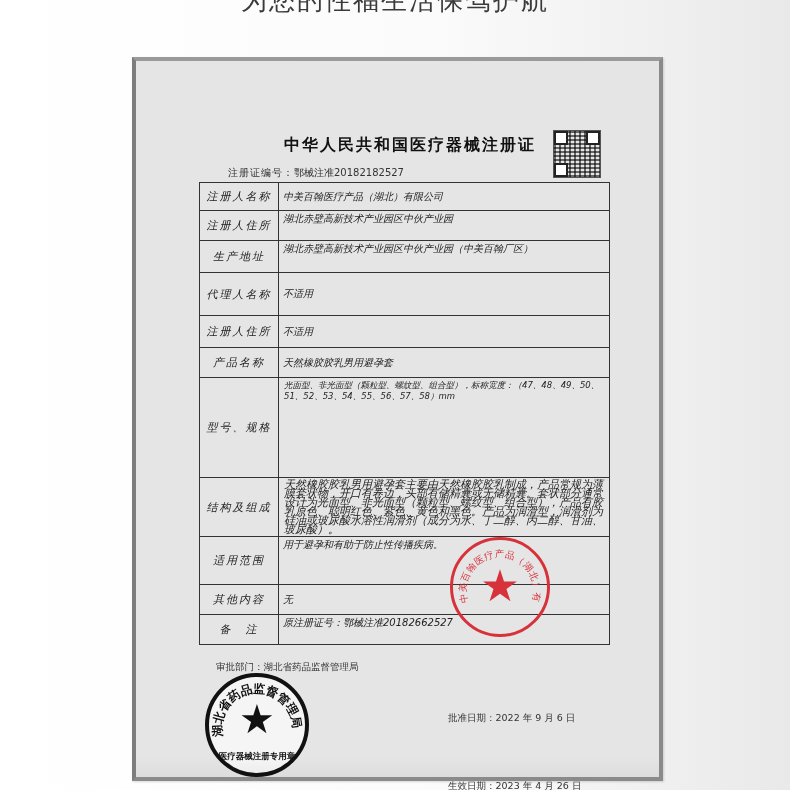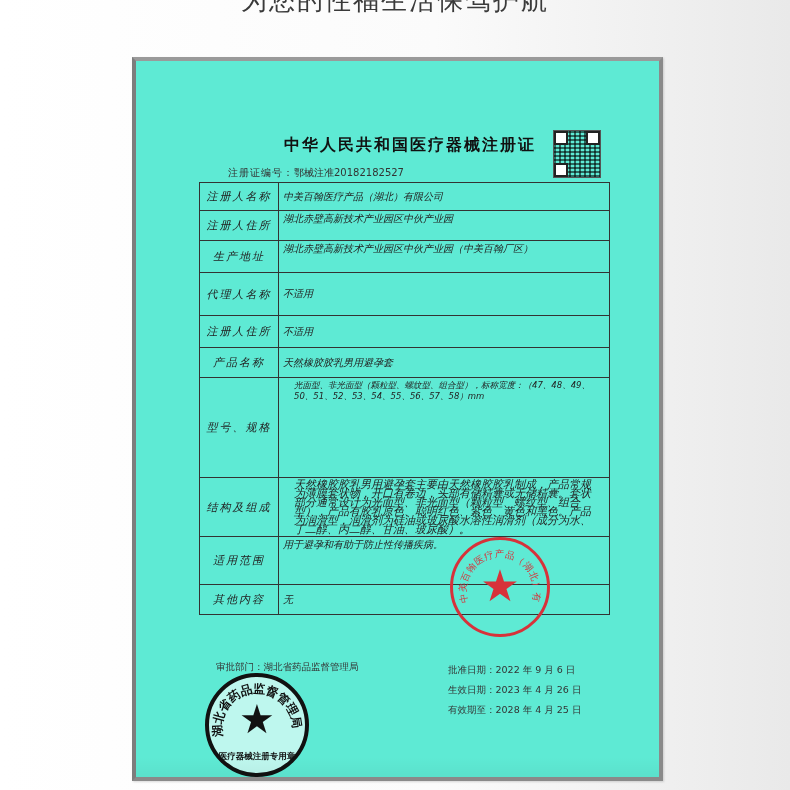--- a/index.html
+++ b/index.html
@@ -10,21 +10,21 @@
     color:#222;
   }
   .banner {
     position:absolute; left:0; top:-16px; width:790px; text-align:center;
     font-size:26px; color:#3a3a3a; letter-spacing:2px; line-height:32px;
   }
   .frame {
     position:absolute; left:132px; top:57px; width:531px; height:724px;
     box-sizing:border-box; border:4px solid #8a8a8a;
     border-top-color:#9a9a9a; border-left-color:#7d7d7d;
-    background:#5eead4;
+    background:#e5e5e5;
     box-shadow: 1px 1px 2px rgba(0,0,0,0.15);
   }
   .paper { position:absolute; left:0; top:0; right:0; bottom:0; }
   .cert-title {
     position:absolute; left:148px; top:74px; font-size:16px; font-weight:bold;
     letter-spacing:2px; color:#111; font-family:"DejaVu Serif", serif;
   }
   .reg-no {
     position:absolute; left:92px; top:105px; font-size:10px; color:#333;
   }
@@ -51,30 +51,30 @@
   table.cert td {
     border:1.5px solid #333; padding:0; vertical-align:top;font-style:italic;
   }
   table.cert td.k {
     width:78px; text-align:center; vertical-align:middle;
     font-size:11px; letter-spacing:2px; color:#222;
     font-family:"DejaVu Serif", serif;
   }
   table.cert td.v { padding:2px 4px; line-height:12px; }
   table.cert td.v.mid { vertical-align:middle; }
-  table.cert td.v.small { font-size:8.5px; line-height:10.5px; padding:2px 15px; }
+  table.cert td.v.small { font-size:8.5px; line-height:10.5px; padding:2px 5px; }
 
   .footer-left {
     position:absolute; left:80px; top:600px; font-size:9.5px; color:#333;
   }
   .footer-right {
     position:absolute; left:312px; top:599px; font-size:9.5px; color:#333;
     line-height:20px;
   }
-  .footer-right div span { display:inline-block; }
+  .footer-right div span { display:inline-block;margin-top:48px; }
 
   .seal-red {
     position:absolute; left:314px; top:476px; width:100px; height:100px;
     border-radius:50%; border:3px solid #d7323a; box-sizing:border-box;
     color:#d7323a;
   }
   .seal-red .star {
     position:absolute; left:50%; top:50%; transform:translate(-50%,-52%);
     font-size:44px; line-height:44px; color:#d7323a;
   }
@@ -151,20 +151,24 @@
         <td class="k">结构及组成</td>
         <td class="v small" style="font-size:11px;line-height:9px">天然橡胶胶乳男用避孕套主要由天然橡胶胶乳制成，产品常规为薄膜套状物，开口有卷边，头部有储精囊或无储精囊。套状部分通常设计为光面型、非光面型（颗粒型、螺纹型、组合型），产品有胶乳原色、聪明红色、紫色、黄色和黑色。产品为润滑型，润滑剂为硅油或玻尿酸水溶性润滑剂（成分为水、丁二醇、丙二醇、甘油、玻尿酸）。</td>
       </tr>
       <tr style="height:48px">
         <td class="k">适用范围</td>
         <td class="v">用于避孕和有助于防止性传播疾病。</td>
       </tr>
       <tr style="height:30px">
         <td class="k">其他内容</td>
         <td class="v mid">无</td>
+      </tr>
+      <tr style="height:30px">
+        <td class="k">备　注</td>
+        <td class="v">原注册证号：鄂械注准20182662527</td>
       </tr>
     </tbody>
       </table>
 
     <div class="seal-red">
       <svg class="arc" viewBox="0 0 100 100">
         <defs>
             <path id="redArc" d="M 16 66 A 36 36 0 1 1 84 66"></path>
           </defs>
         <text font-size="10" fill="#d7323a" font-family="DejaVu Sans, sans-serif" letter-spacing="0.5">

